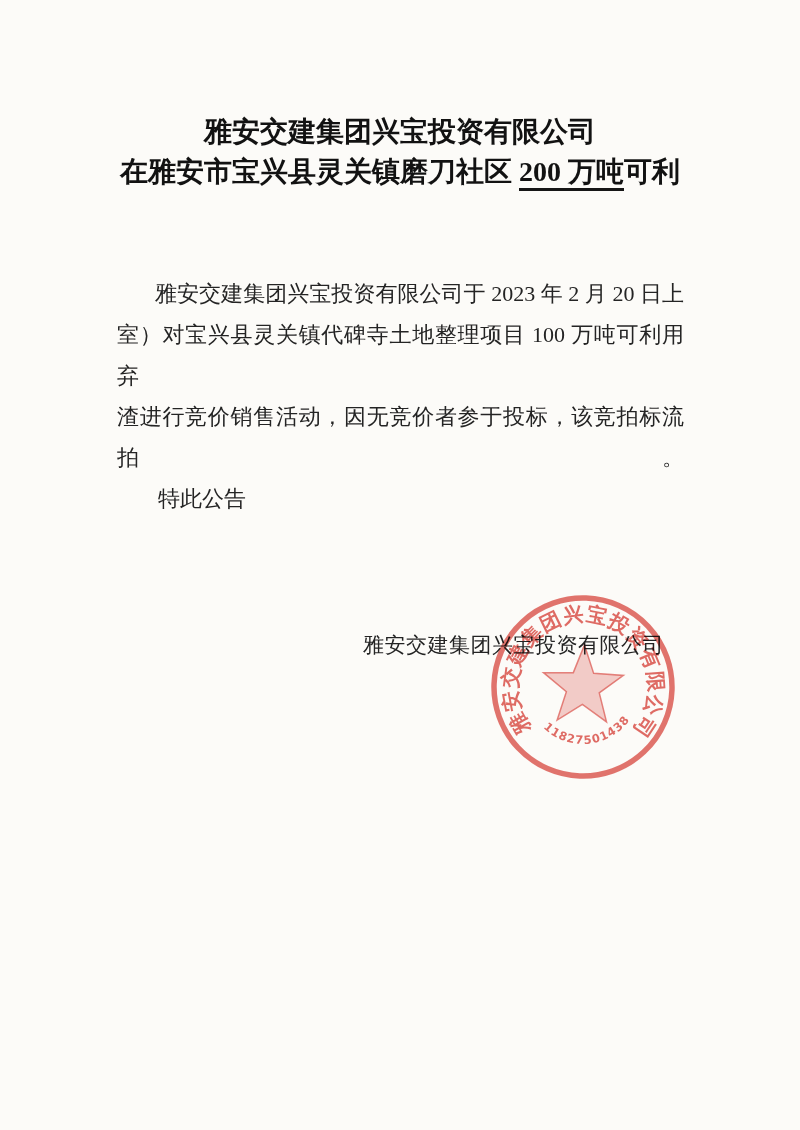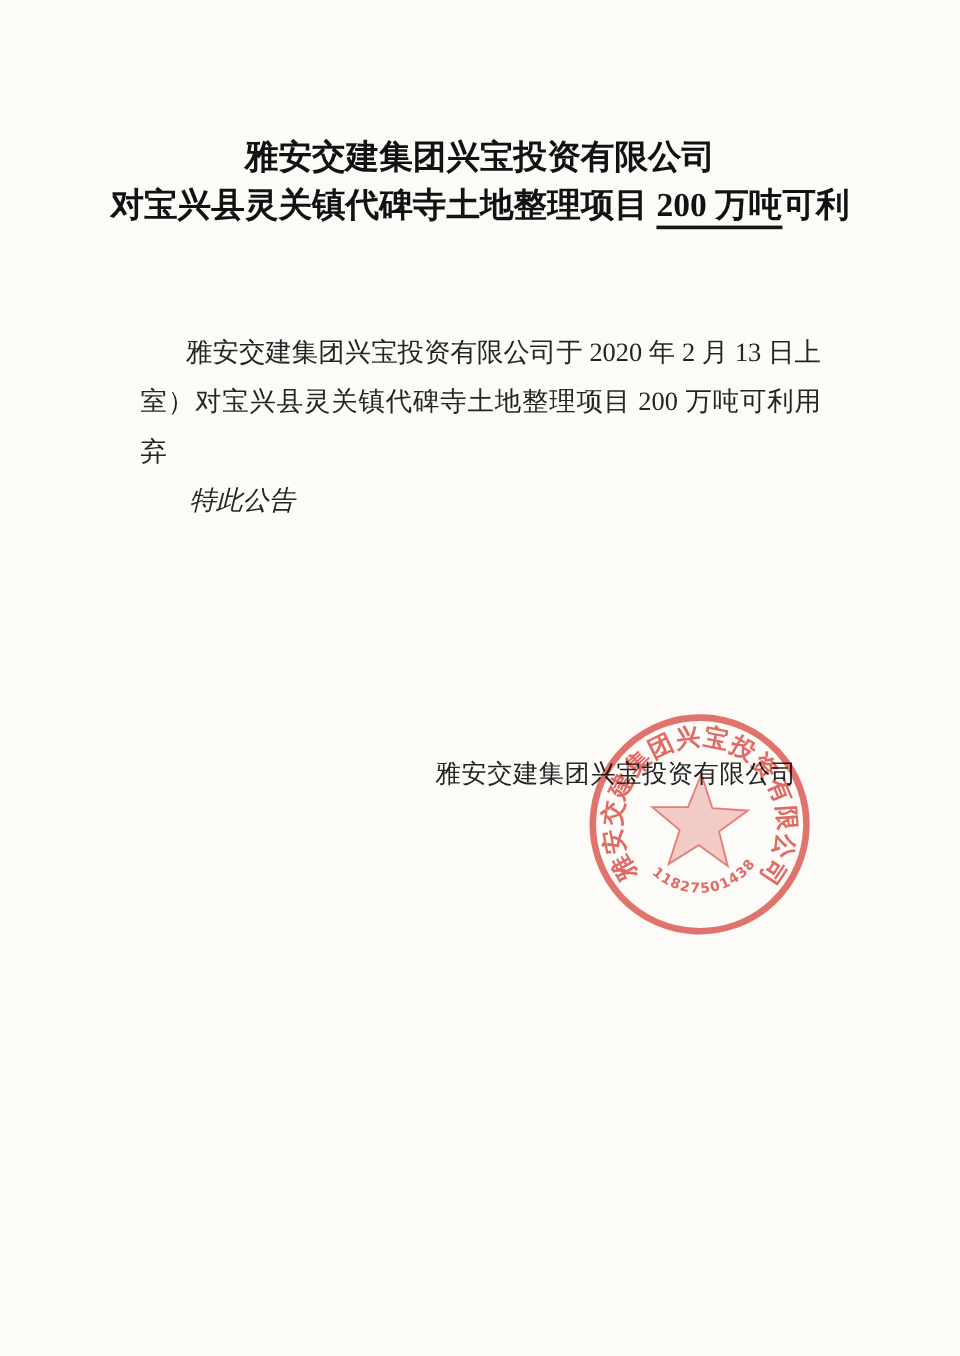--- a/index.html
+++ b/index.html
@@ -40,21 +40,21 @@
     width: 567px;
     font-size: 22px;
     line-height: 41px;
     color: #242424;
   }
   .body-line {
     text-align: justify;
     text-align-last: justify;
   }
   .body-line.first-line { text-indent: 38px; }
-  .closing-line { text-indent: 41px; font-style: italic; }
+  .closing-line { text-indent: 41px; }
   
   .signature-block {
     position: absolute;
     top: 624px;
     right: 136px;
     text-align: right;
     font-size: 21px;
     line-height: 42px;
     color: #242424;
     letter-spacing: 0.5px;
@@ -100,26 +100,27 @@
     fill-opacity: 0.9;
   }
 </style>
 </head>
 <body>
 
 <div class="page">
 
   <header class="title-block">
     <div class="title-line">雅安交建集团兴宝投资有限公司</div>
-    <div class="title-line"><span>对宝兴县灵关镇代碑寺土地整理项目 </span><span class="title-underline">200 万吨</span><span>可利</span></div>
+    <div class="title-line"><span>在雅安市宝兴县灵关镇磨刀社区 </span><span class="title-underline">200 万吨</span><span>可利</span></div>
   </header>
 
   <main class="body-block">
-    <div class="body-line first-line">雅安交建集团兴宝投资有限公司于 2020 年 2 月 13 日上</div>
-    <div class="body-line">室）对宝兴县灵关镇代碑寺土地整理项目 200 万吨可利用弃</div>
+    <div class="body-line first-line">雅安交建集团兴宝投资有限公司于 2023 年 2 月 20 日上</div>
+    <div class="body-line">室）对宝兴县灵关镇代碑寺土地整理项目 100 万吨可利用弃</div>
+    <div class="body-line">渣进行竞价销售活动，因无竞价者参于投标，该竞拍标流拍。</div>
     <div class="closing-line">特此公告</div>
   </main>
 
   <div class="signature-block">
     <div>雅安交建集团兴宝投资有限公司</div>
   </div>
 
   <svg class="seal" viewBox="-101 -101 202 202" xmlns="http://www.w3.org/2000/svg">
     <defs>
       <path id="sealTopArc" d="M -50.6 42.4 A 66 66 0 1 1 50.6 42.4" fill="none"></path>

